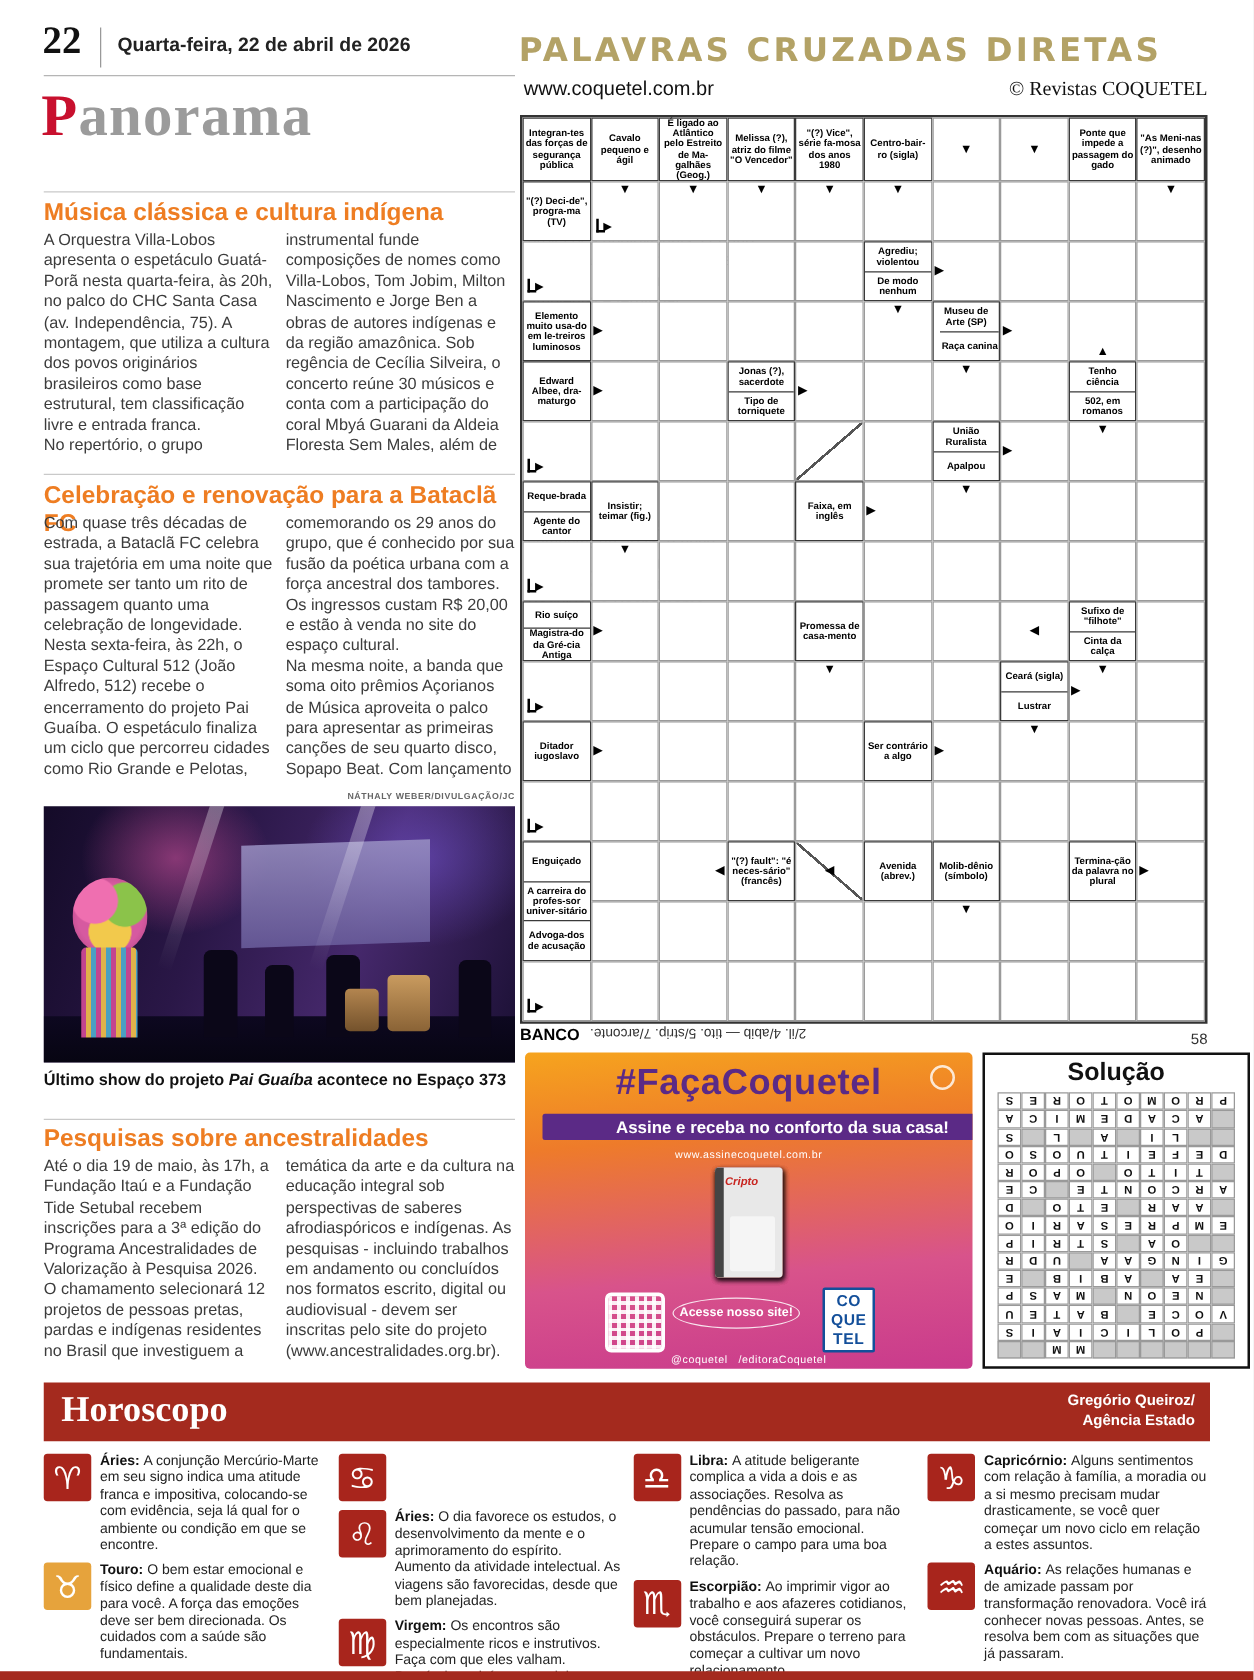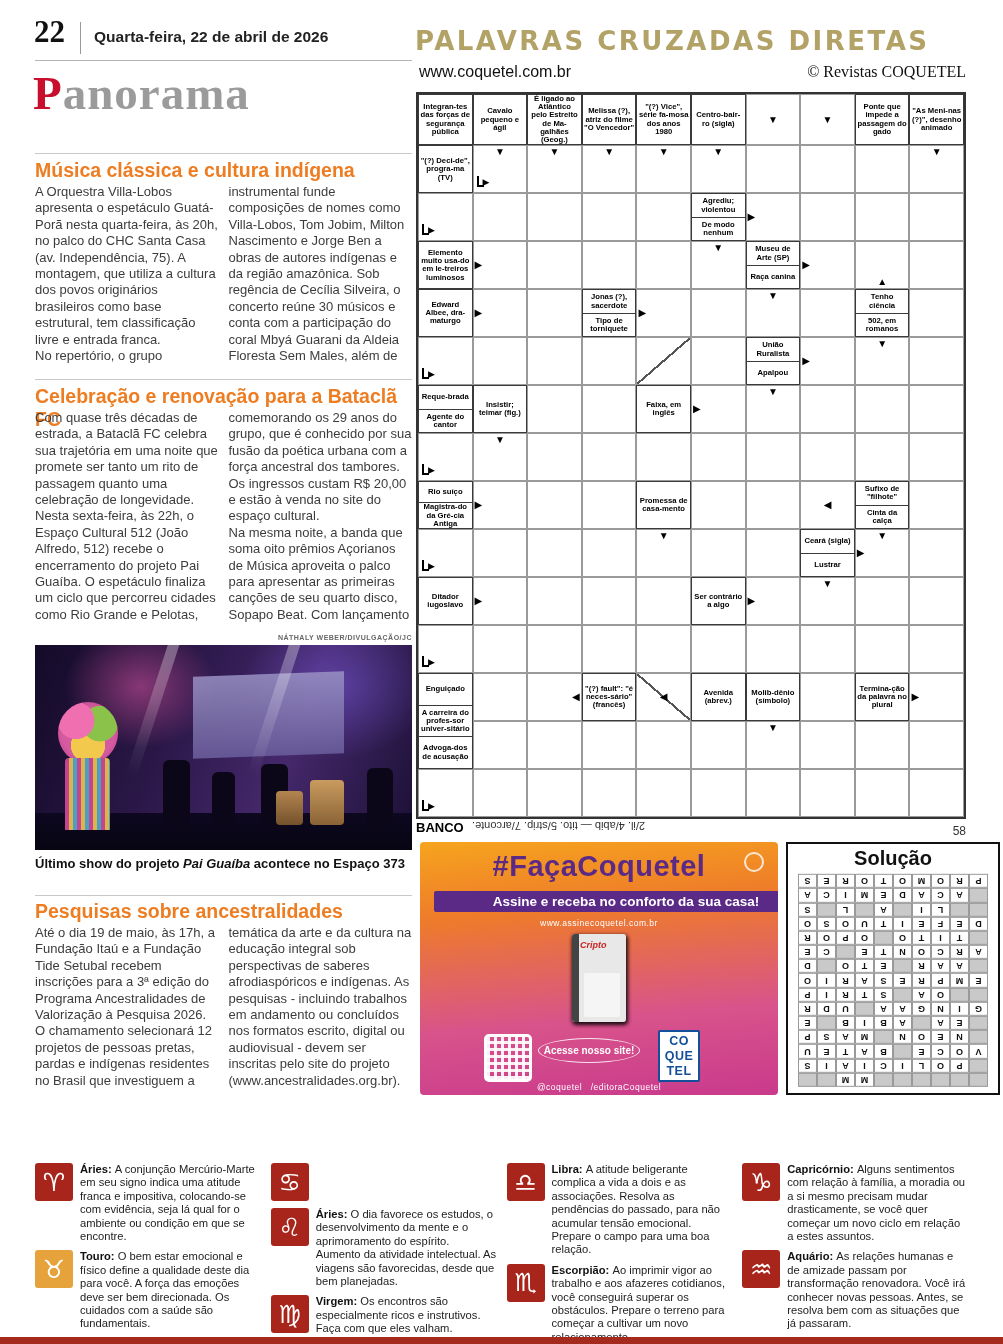--- a/index.html
+++ b/index.html
@@ -232,21 +232,21 @@
       </div>
       <div class="xc" style="grid-area: 4 / 2;">
         <span class="mk left">▶</span>
       </div>
       <div class="xc" style="grid-area: 4 / 3;"></div>
       <div class="xc" style="grid-area: 4 / 4;"></div>
       <div class="xc" style="grid-area: 4 / 5;"></div>
       <div class="xc" style="grid-area: 4 / 6;">
         <span class="mk top">▼</span>
       </div>
-      <div class="xc clue" style="grid-area: 4 / 7;">
+      <div class="xc clue" style="grid-area: 4 / 7; align-items: flex-end;">
         <span class="ct">Museu de Arte (SP)</span>
         <span class="ct">Raça canina</span>
       </div>
       <div class="xc" style="grid-area: 4 / 8;">
         <span class="mk left">▶</span>
       </div>
       <div class="xc" style="grid-area: 4 / 9;">
         <span class="mk bottom">▲</span>
       </div>
       <div class="xc" style="grid-area: 4 / 10;"></div>
@@ -675,20 +675,24 @@
           <span class="sol-cell">O</span>
           <span class="sol-cell">T</span>
           <span class="sol-cell">O</span>
           <span class="sol-cell">R</span>
           <span class="sol-cell">E</span>
           <span class="sol-cell">S</span>
         </div>
       </div>
   </div>
 
+  <div class="abs" id="horo-bar">
+    <div class="horo-title">Horoscopo</div>
+    <div class="horo-byline"><span>Gregório Queiroz/</span><br><span>Agência Estado</span></div>
+  </div>
   <div class="abs" id="horo-cols">
       <div class="hcol">
         <div class="hentry">
           <div class="hicon" style="background: rgb(168, 37, 28);">♈</div>
           <div class="htext"><b>Áries: </b>A conjunção Mercúrio-Marte em seu signo indica uma atitude franca e impositiva, colocando-se com evidência, seja lá qual for o ambiente ou condição em que se encontre.</div>
         </div>
         <div class="hentry">
           <div class="hicon" style="background: rgb(230, 163, 60);">♉</div>
           <div class="htext"><b>Touro: </b>O bem estar emocional e físico define a qualidade deste dia para você. A força das emoções deve ser bem direcionada. Os cuidados com a saúde são fundamentais.</div>
         </div>

